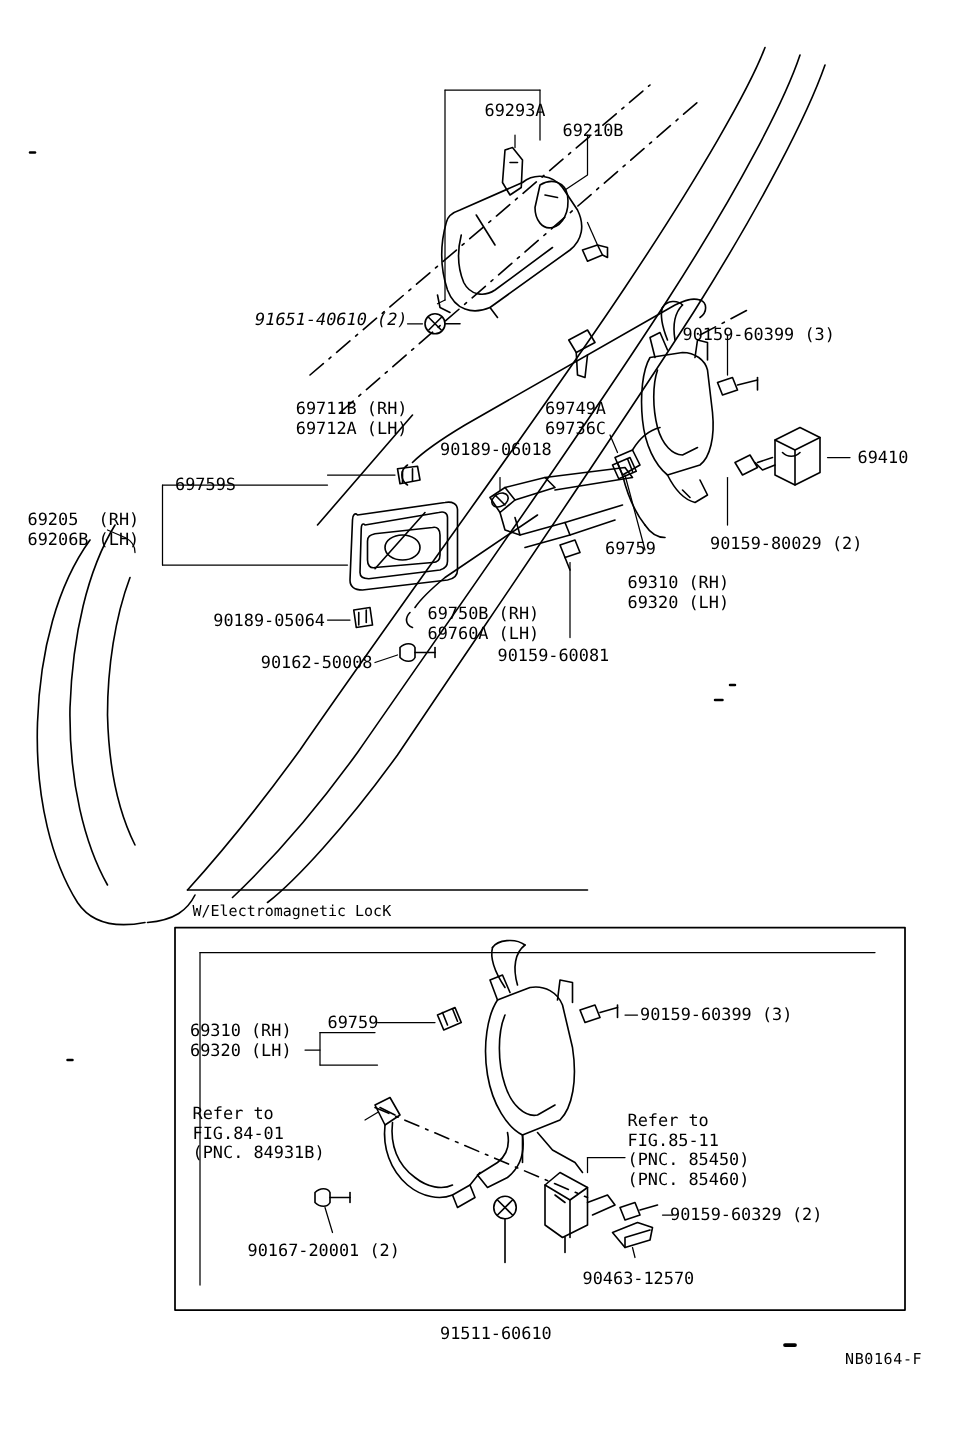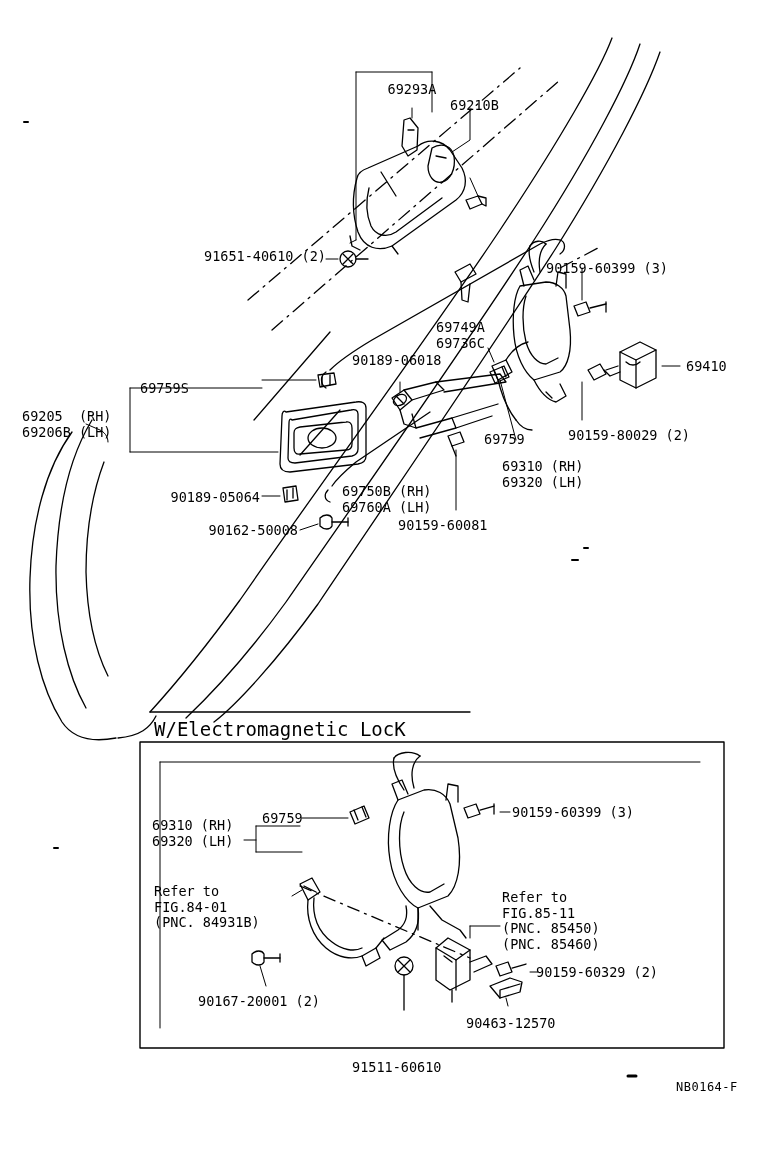--- a/index.html
+++ b/index.html
@@ -31,21 +31,21 @@
   .lbl {
     position: absolute;
     font-family: "DejaVu Sans Mono", monospace;
     font-size: 13.5px;
     letter-spacing: 0px;
     line-height: 15.5px;
     white-space: pre;
     color: #000;
   }
   .lbl.sect {
-    font-size: 19px;
+    font-size: 12px;
   }
   .lbl.code {
     font-size: 12px;
     letter-spacing: 0.5px;
   }
   .ctr { text-align: center; }
   .rgt { text-align: right; }
 </style>
 </head>
 <body>
@@ -314,24 +314,26 @@
       <path d="M572 560 L 578 560" stroke-width="2"></path>
       <path d="M628 1076 L 636 1076" stroke-width="3"></path>
     </g>
   </svg>
 
 
   <div class="lbl ctr" style="left:352px; top:82px; width:120px;">69293A</div>
 
   <div class="lbl" style="left:450px; top:98px;">69210B</div>
 
-  <div class="lbl rgt" style="left:140px; top:249px; width:186px;">91651-40610 (2)</div>
+  <div class="lbl rgt" style="left:140px; top:249px; width:186px;font-style:italic;">91651-40610 (2)</div>
 
   <div class="lbl" style="left:546px; top:261px;">90159-60399 (3)</div>
 
+  <div class="lbl rgt" style="left:134px; top:320px; width:192px;">69711B (RH)
+69712A (LH)</div>
 
   <div class="lbl" style="left:436px; top:320px;">69749A
 69736C</div>
 
   <div class="lbl" style="left:352px; top:353px;">90189-06018</div>
 
   <div class="lbl" style="left:140px; top:381px;">69759S</div>
 
   <div class="lbl" style="left:686px; top:359px;">69410</div>
 

